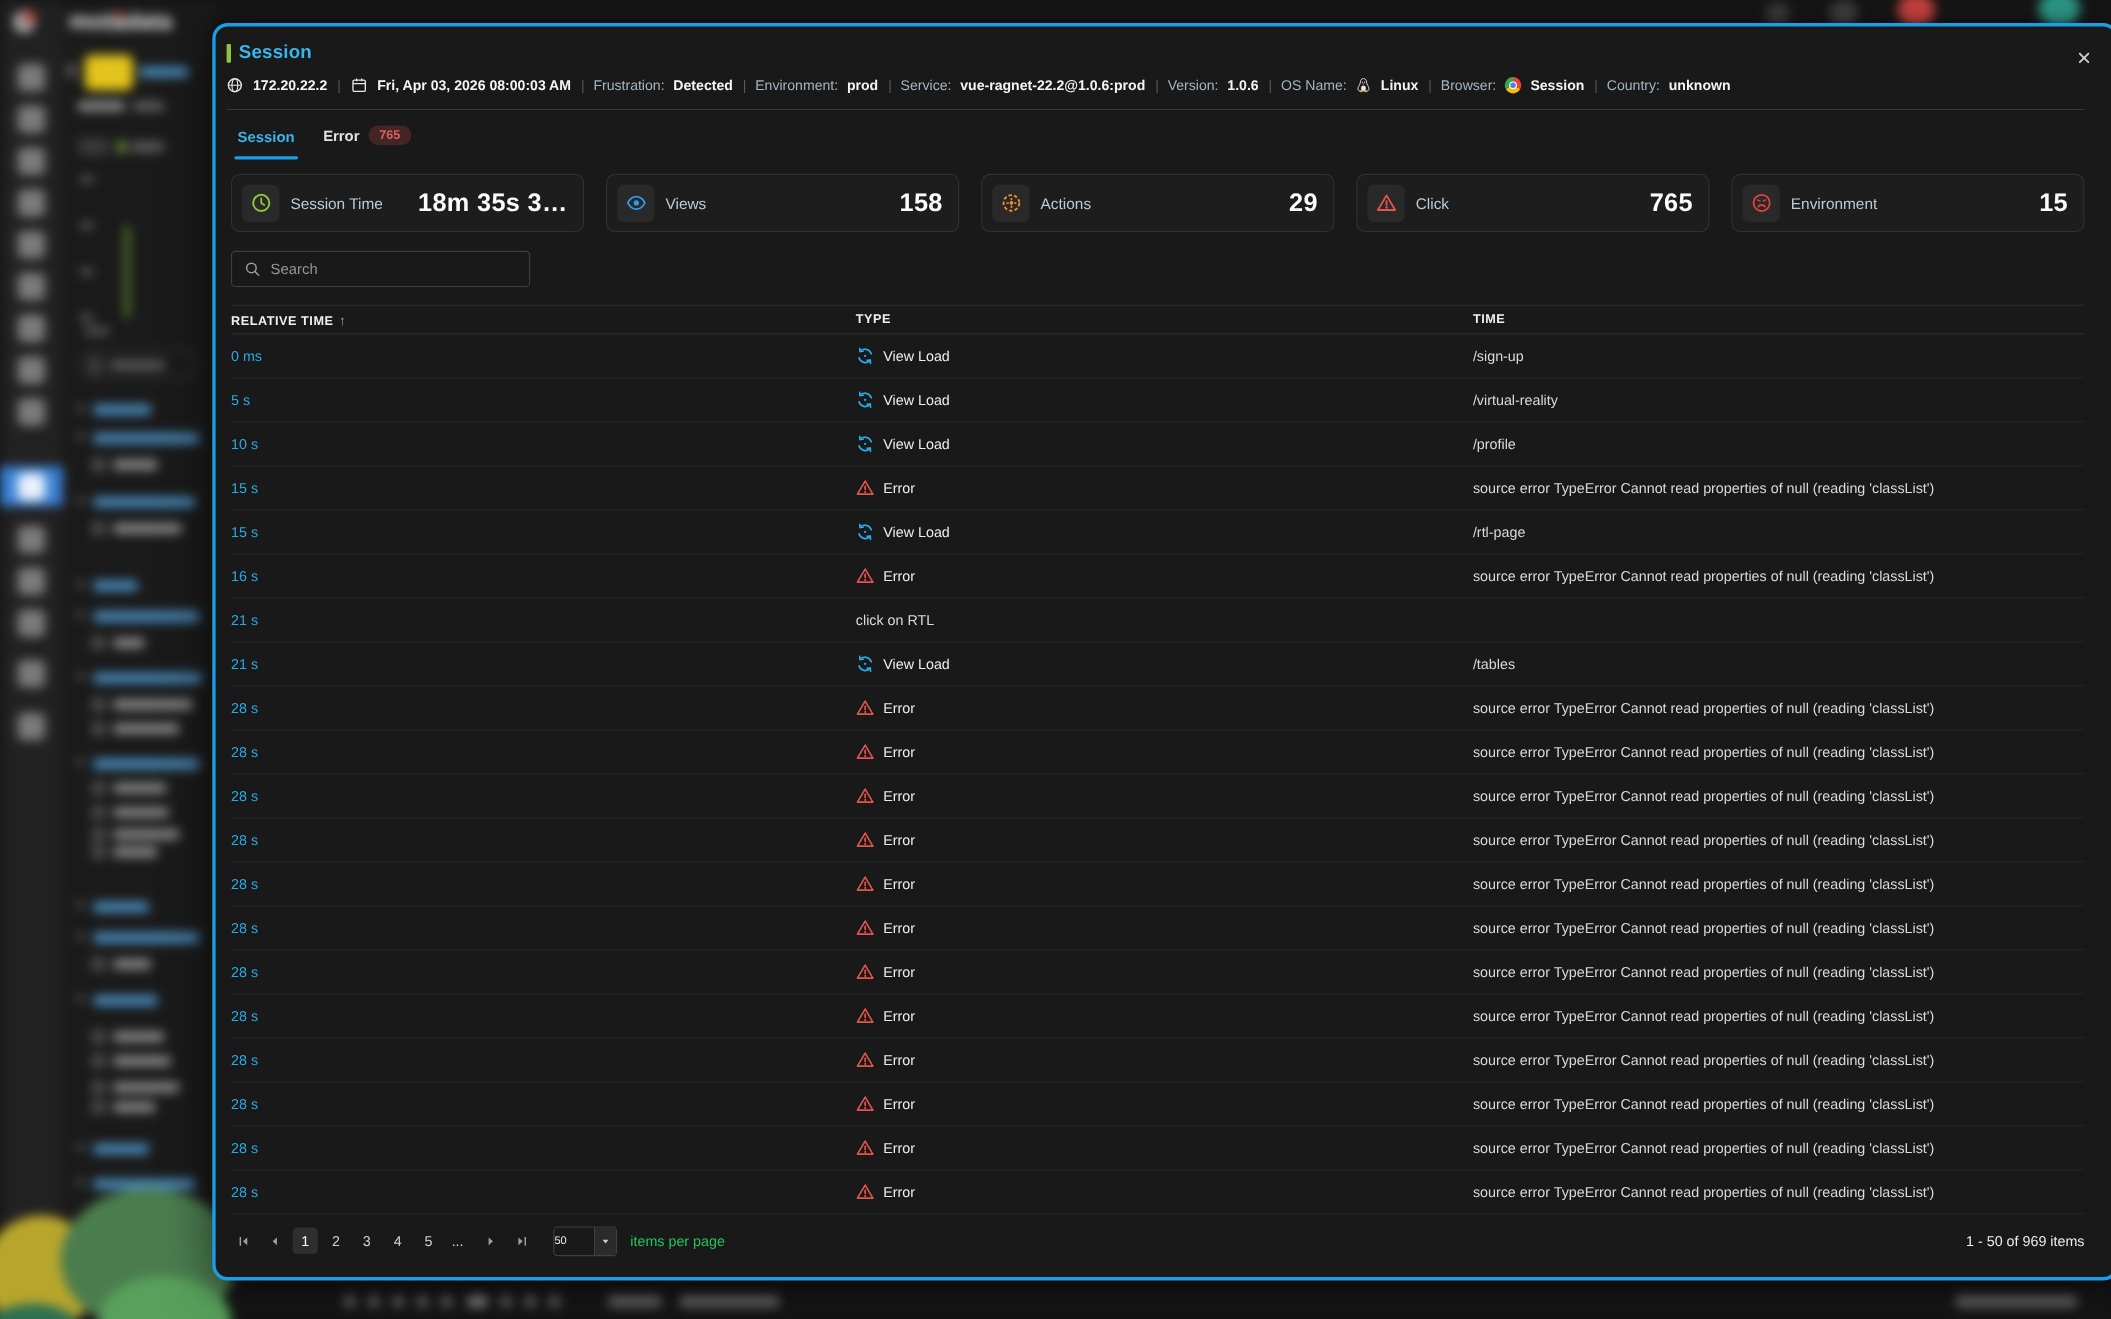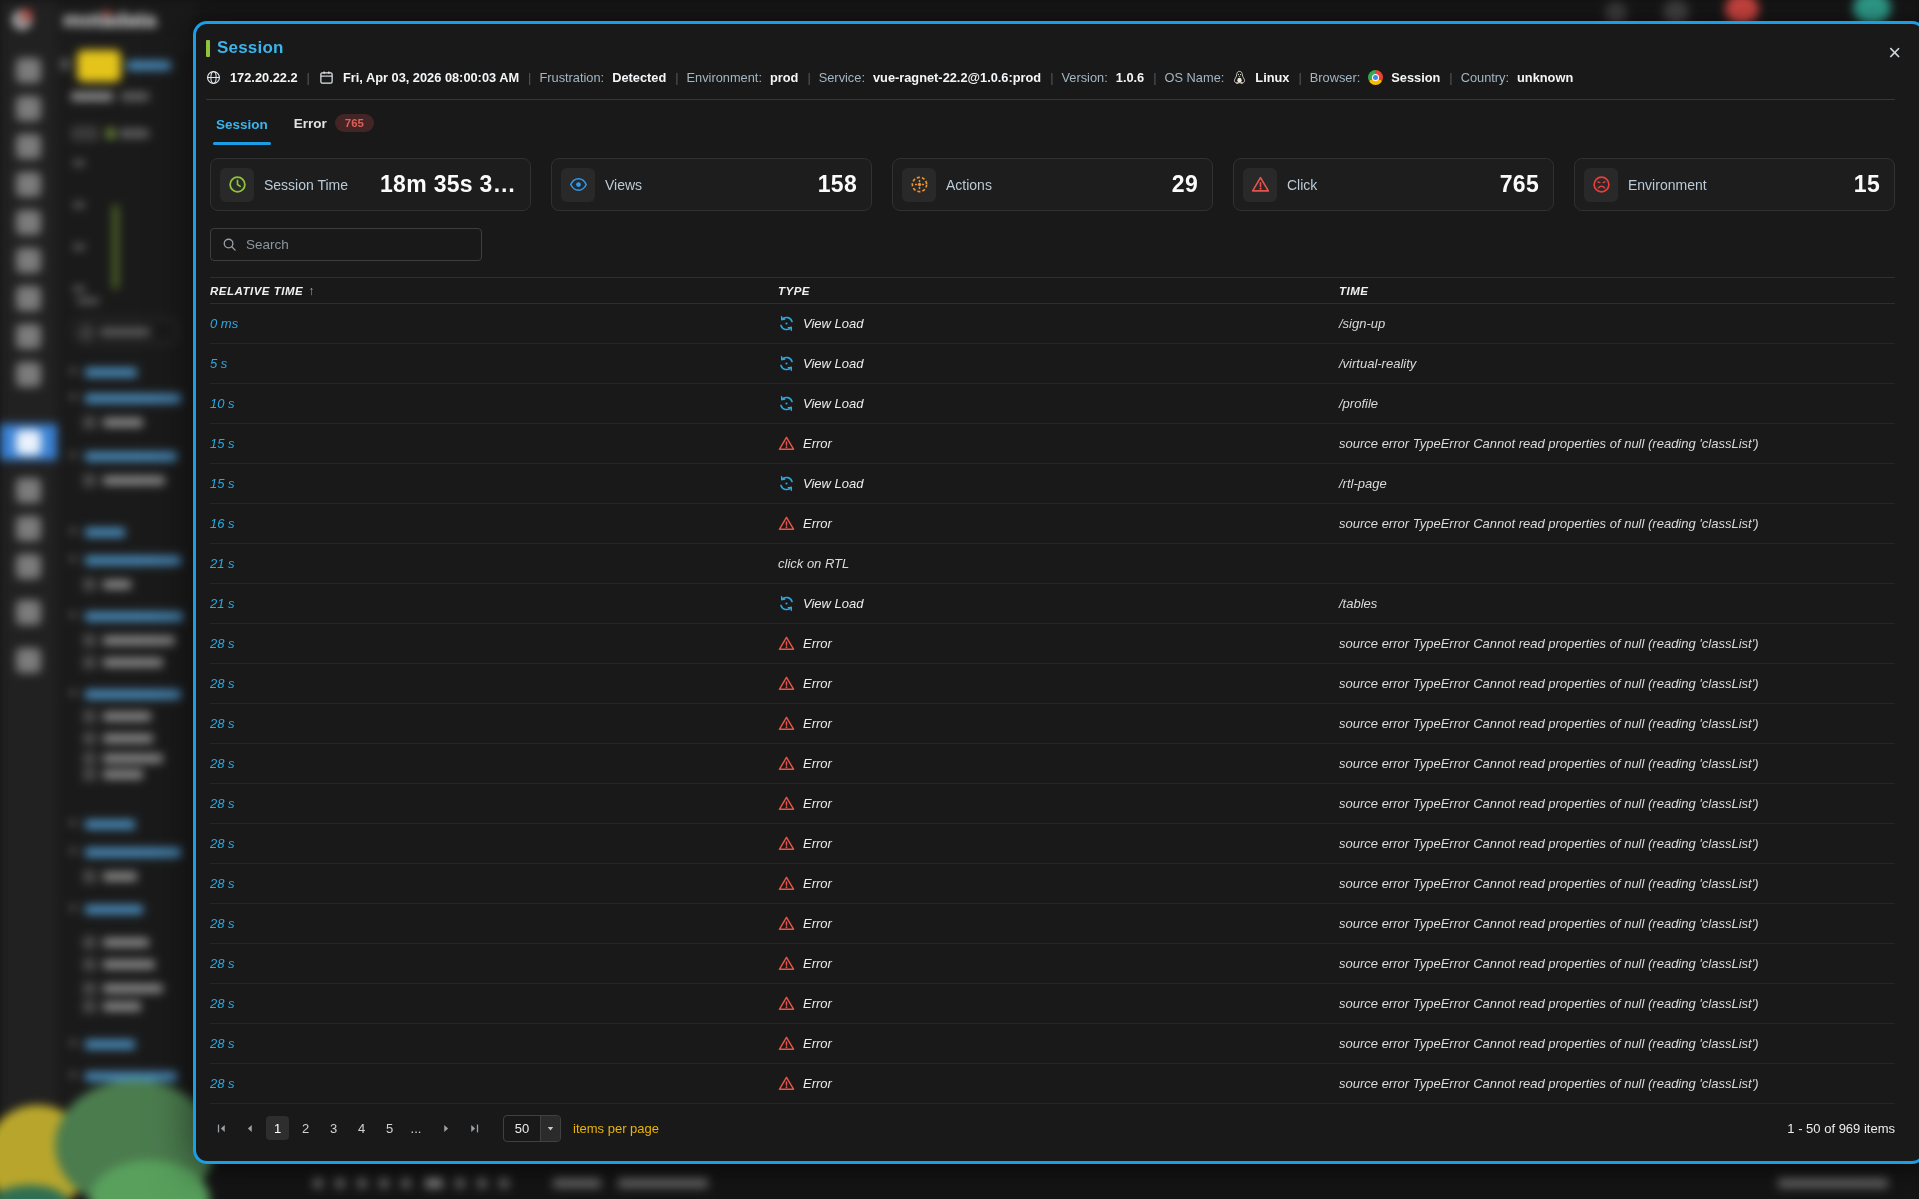--- a/index.html
+++ b/index.html
@@ -100,45 +100,45 @@
     white-space:nowrap; overflow:hidden; margin-left:10px; letter-spacing:.3px; }
 
   .search-box { margin:17px 0 0 4px; width:272px; height:33px; border:1px solid #3e3e3e;
     border-radius:4px; display:flex; align-items:center; }
   .search-box svg { width:15px; height:15px; color:#98a0a6; margin:0 9px 0 11px; flex:none; }
   .search-input { background:transparent; border:none; outline:none; color:#e0e0e0;
     font-size:13.5px; width:100%; font-family:inherit; }
   ::placeholder { color:#8d969d; opacity:1; }
 
   .table { margin:16px 0 0 4px; }
-  .thead, .trow { display:grid; grid-template-columns:568px 561px 1fr; align-items:center;font-style:italic; }
+  .thead, .trow { display:grid; grid-template-columns:568px 561px 1fr; align-items:center; }
   .thead { height:27px; border-top:1px solid #2e2e2e; border-bottom:1px solid #2e2e2e;
     font-size:11.5px; font-weight:bold; letter-spacing:.5px; color:#f0f0f0; }
   .th-sort { color:#7fb3d5; margin-left:5px; font-size:12px; font-weight:normal; }
   .trow { height:40px; border-bottom:1px solid #252525; font-size:13px; }
   .c-time { color:#2aa9e2; cursor:pointer; }
   .c-type { display:flex; align-items:center; gap:8px; color:#ededed; }
   .c-type svg { width:17px; height:17px; flex:none; }
   .c-event { color:#dadada; }
 
   .pagination { display:flex; align-items:center; height:48px; margin-left:4px; }
   .pg-nav { width:22px; height:22px; display:flex; align-items:center; justify-content:center;
     background:none; border:none; color:#9aa1a7; margin-right:6px; cursor:pointer; }
   .pg-nav svg { width:13px; height:13px; }
   .pg-num { width:23px; height:24px; margin-right:5px; background:none; border:none;
     color:#d2d2d2; font-size:13px; border-radius:4px; cursor:pointer; font-family:inherit; }
   .pg-num.active { background:#2e2e2e; color:#fff; }
   .pg-dots { width:20px; text-align:center; color:#d2d2d2; margin-right:5px; font-size:13px; }
   .pg-select { margin-left:12px; width:58px; height:27px; border:1px solid #404040;
     border-radius:4px; display:flex; align-items:center; overflow:hidden; cursor:pointer; }
-  .pg-size { flex:1; text-align:center; font-size:13px; color:#ececec; }
+  .pg-size { flex:1; text-align:left; font-size:10px; color:#ececec; }
   .pg-caret { width:20px; align-self:stretch; background:#2b2b2b; border-left:1px solid #404040;
     display:flex; align-items:center; justify-content:center; color:#c9c9c9; }
   .pg-caret svg { width:9px; height:9px; }
-  .pg-label { margin-left:12px; font-size:13px; color:#eab308;text-align:right; }
+  .pg-label { margin-left:12px; font-size:13px; color:#22c55e;text-align:right; }
   .pg-range { margin-left:auto; font-size:13px; color:#ececec; }
 </style>
 </head>
 <body>
 
 <svg width="0" height="0" style="position:absolute" aria-hidden="true">
   <symbol id="i-globe" viewBox="0 0 16 16">
       <circle cx="8" cy="8" r="6.3" fill="none" stroke="currentColor" stroke-width="1.3"></circle>
       <ellipse cx="8" cy="8" rx="2.8" ry="6.3" fill="none" stroke="currentColor" stroke-width="1.1"></ellipse>
       <line x1="1.7" y1="8" x2="14.3" y2="8" stroke="currentColor" stroke-width="1.1"></line>

